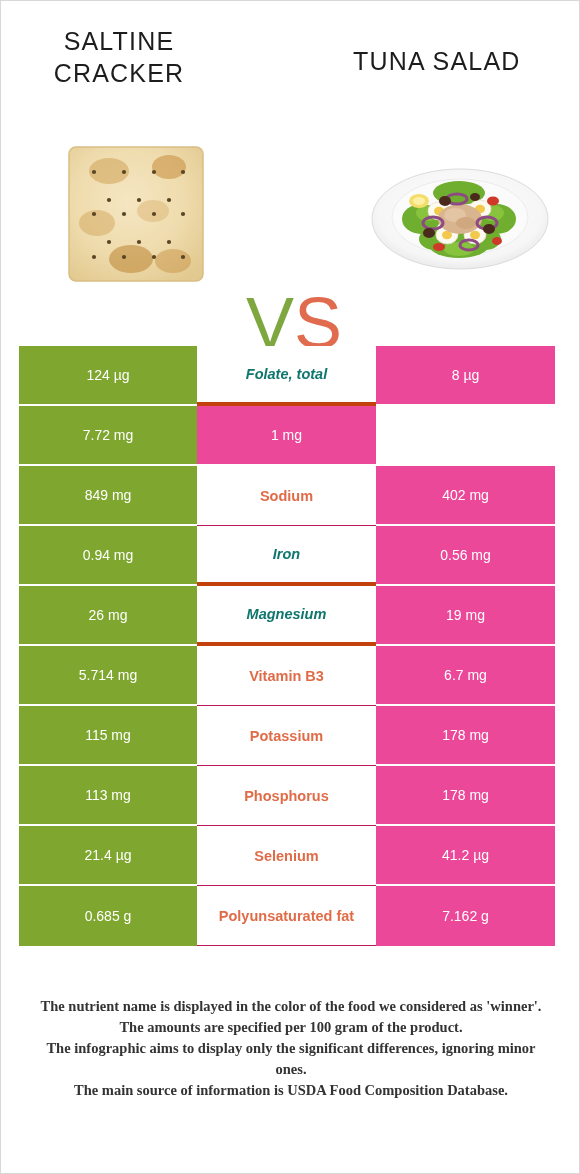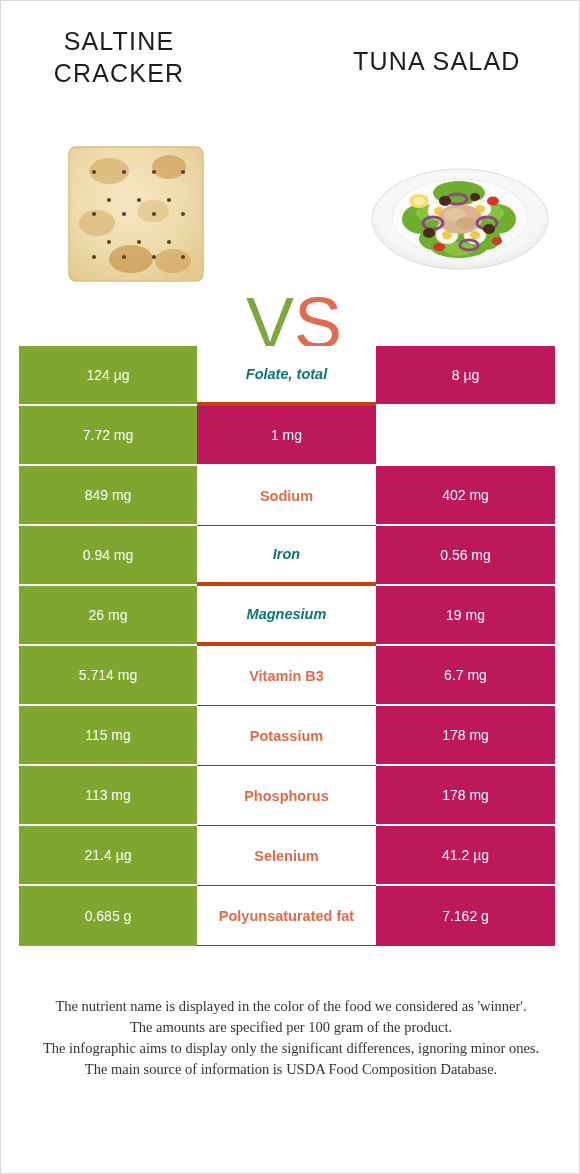--- a/index.html
+++ b/index.html
@@ -49,35 +49,35 @@
   }
   .cell-left {
     width:178px; background:#7FA72F; color:#ffffff;
     border-bottom:2px solid #ffffff;
   }
   .cell-mid {
     width:179px; background:#ffffff;
     font-weight:bold; font-size:14.5px;
   }
   .cell-right {
-    width:179px; background:#be185d; color:#ffffff;
+    width:179px; background:#ec4899; color:#ffffff;
     border-bottom:2px solid #ffffff;
   }
   .row:last-child .cell-left,
   .row:last-child .cell-right { border-bottom:none; }
 
   .win-green .cell-mid { color:#0f766e; border-bottom:4px solid #c2410c;font-style:italic; }
   .win-orange .cell-mid { color:#E06B47; border-bottom:1px solid #be185d; }
 
   
   .footer {
     position:absolute; left:30px; top:995px; width:520px;
     text-align:center; color:#333333;
     font-family:"Liberation Serif", serif;
-    font-size:14.5px; line-height:21px;
+    font-size:14.5px; line-height:21px;font-weight:bold;
   }
   .footer div { white-space:normal; }
 </style>
 </head>
 <body>
 
 <div class="titles">
   <div class="title title-left">Saltine cracker</div>
   <div class="title title-right">Tuna salad</div>
 </div>

